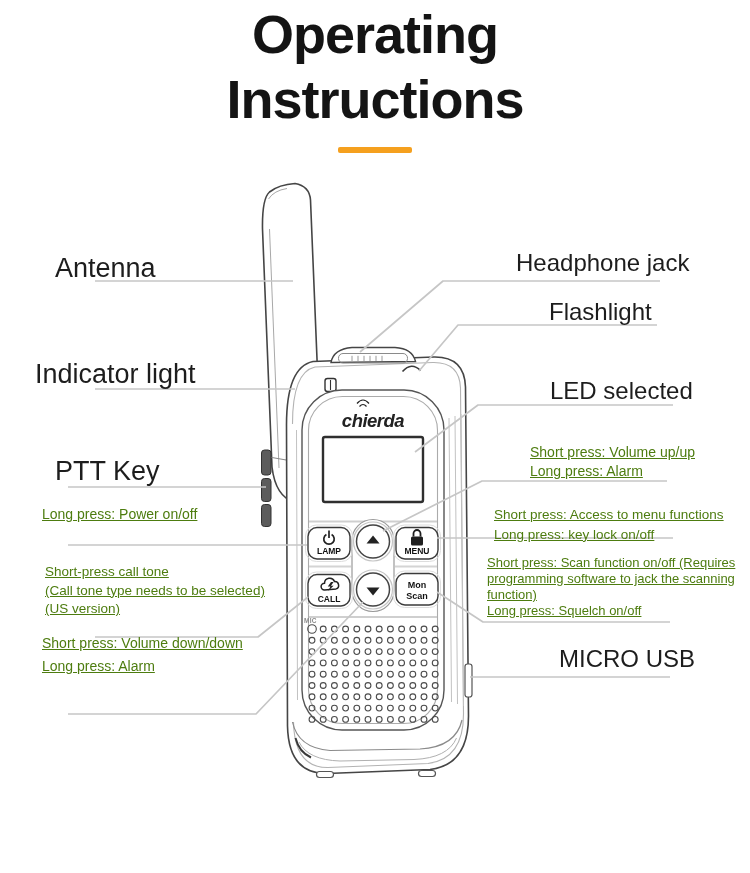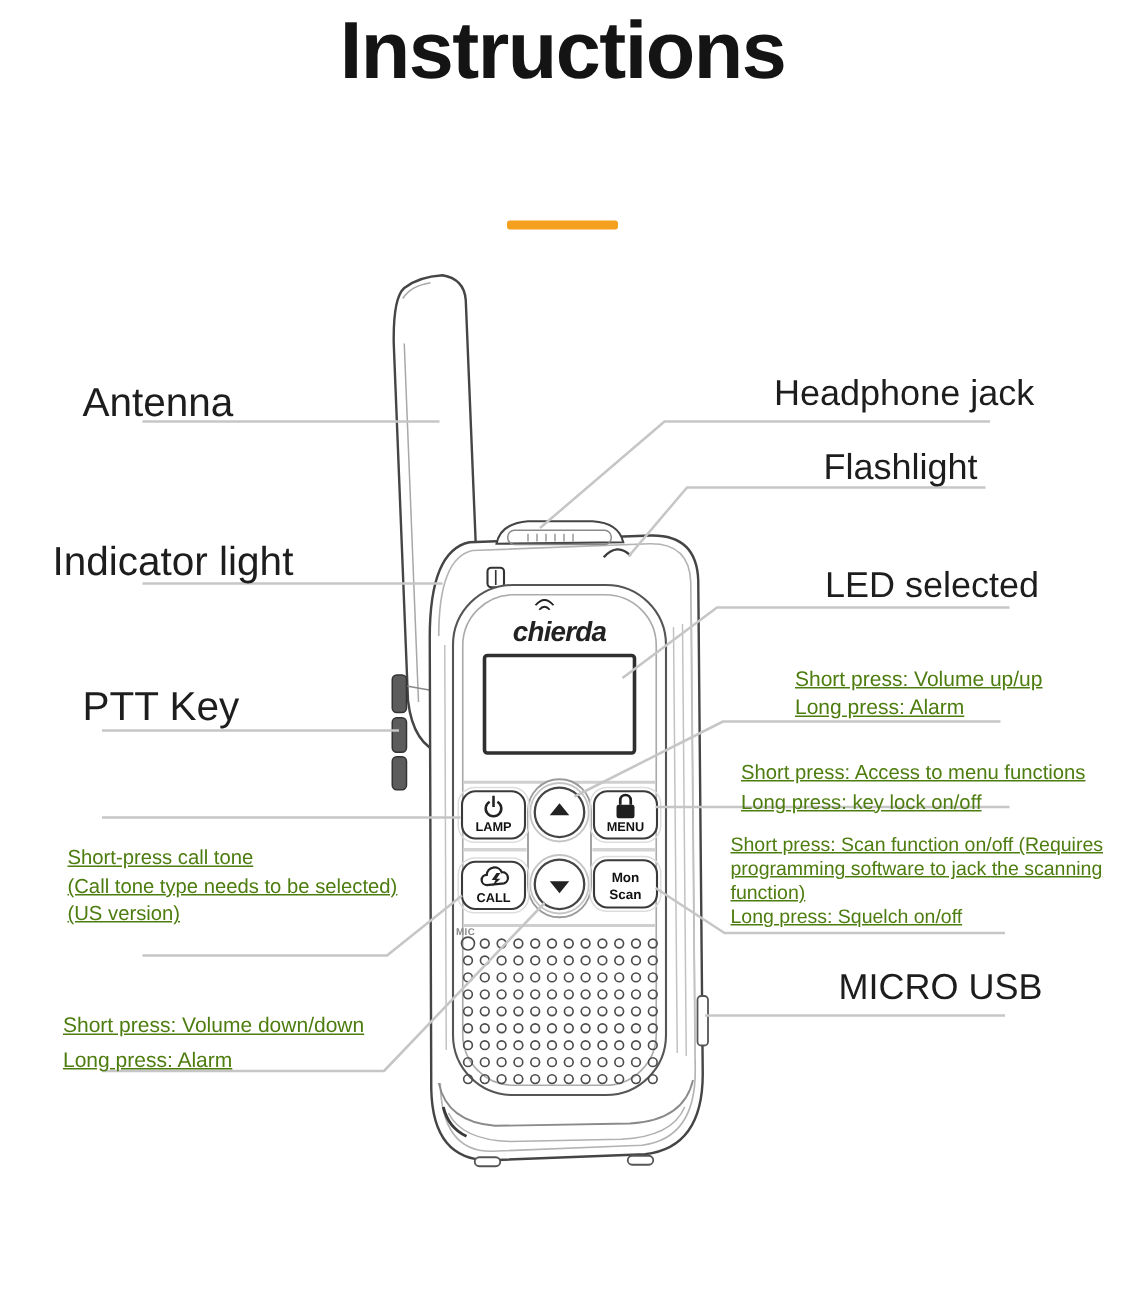--- a/index.html
+++ b/index.html
@@ -247,41 +247,43 @@
     <path d="M657 325 H458 L419 371"></path>
     <path d="M673 405 H478 L415 452"></path>
     <path d="M667 481 H482 L383 531"></path>
     <path d="M673 538 H437"></path>
     <path d="M670 622 H483 L437 592"></path>
     <path d="M670 677 H470"></path>
   </g>
 </svg>
 
 <div class="abs title">
+  <div>Operating</div>
   <div>Instructions</div>
 </div>
 
 <div class="abs big" style="left:55px;top:253px">Antenna</div>
 <div class="abs big" style="left:35px;top:359px">Indicator light</div>
 <div class="abs big" style="left:55px;top:456px">PTT Key</div>
 <div class="abs big bigr" style="left:516px;top:249px">Headphone jack</div>
 <div class="abs big bigr" style="left:549px;top:298px">Flashlight</div>
 <div class="abs big bigr" style="left:550px;top:377px">LED selected</div>
 <div class="abs big bigr" style="left:559px;top:645px">MICRO USB</div>
 
 <div class="abs blk" style="left:42px;top:504px;font-size:14px;line-height:20.5px">
+  <span>Long press: Power on/off</span>
 </div>
 
 <div class="abs blk" style="left:45px;top:563px;font-size:13.5px;line-height:18.7px">
   <span>Short-press call tone</span>
   <span>(Call tone type needs to be selected)</span>
   <span>(US version)</span>
 </div>
 
-<div class="abs blk" style="left:42px;top:672px;font-size:14px;line-height:23px">
+<div class="abs blk" style="left:42px;top:632px;font-size:14px;line-height:23px">
   <span>Short press: Volume down/down</span>
   <span>Long press: Alarm</span>
 </div>
 
 <div class="abs blk" style="left:530px;top:443px;font-size:14px;line-height:19px">
   <span>Short press: Volume up/up</span>
   <span>Long press: Alarm</span>
 </div>
 
 <div class="abs blk" style="left:494px;top:505px;font-size:13.5px;line-height:19.5px">

